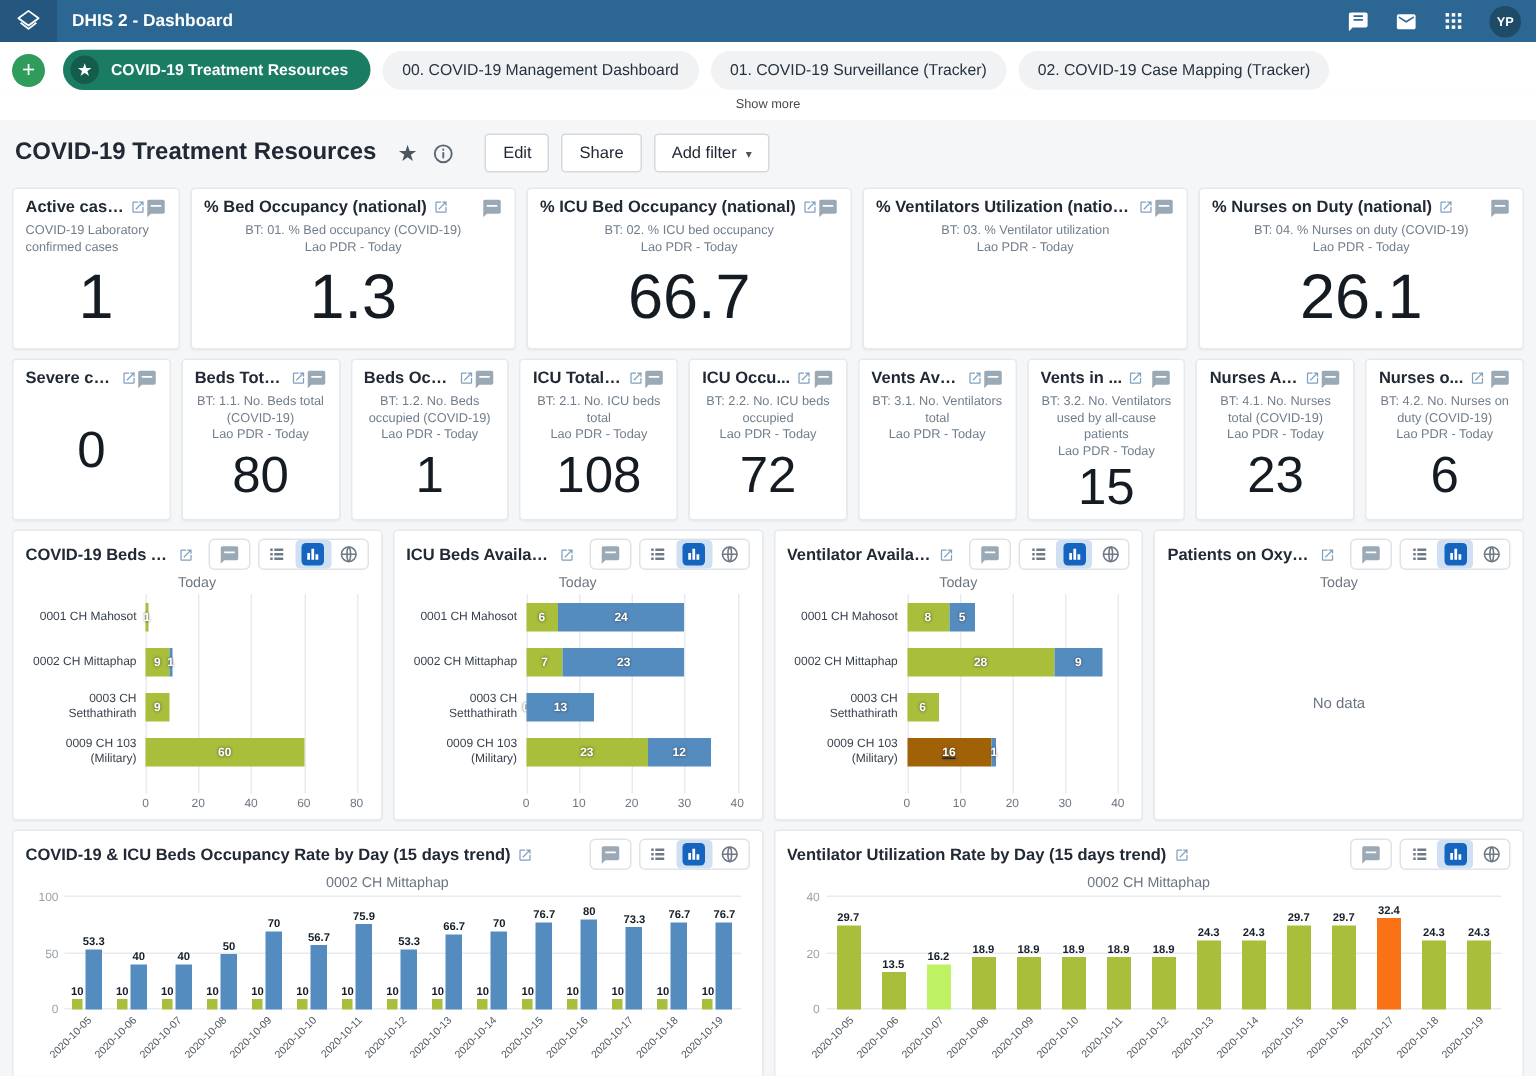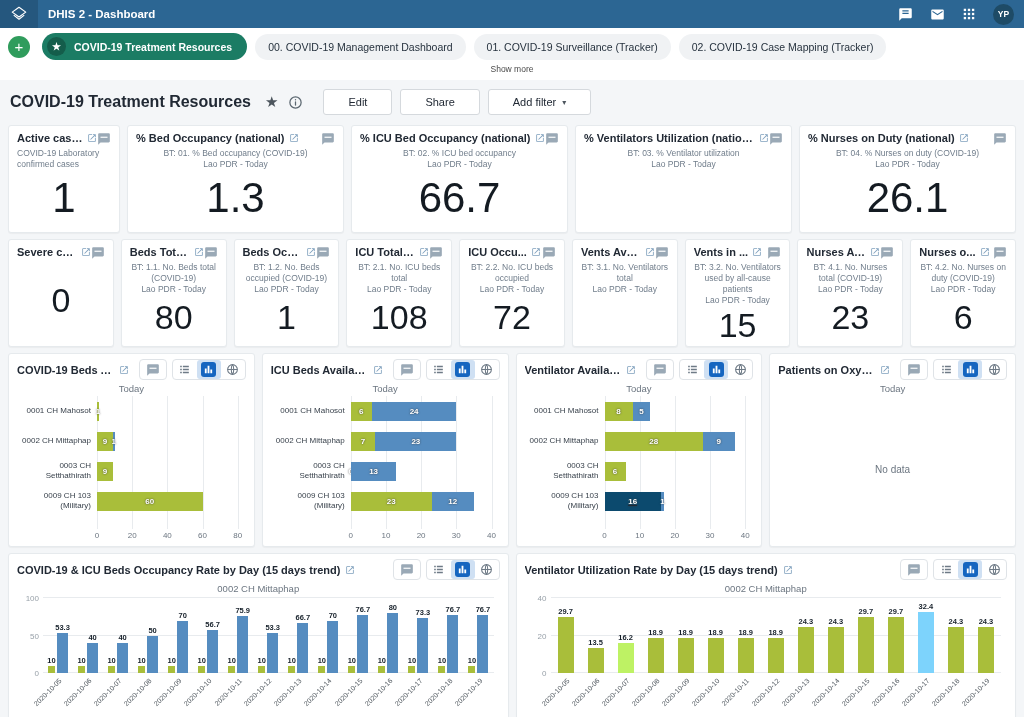--- a/index.html
+++ b/index.html
@@ -31,21 +31,21 @@
                display:flex; align-items:center; justify-content:center; font-size:10px; }
   .show-more { background:#fff; text-align:center; font-size:8.5px; color:#494949; padding:1px 0 6px; cursor:pointer; }
 
   
   .main { padding:0 8px; }
   .title-bar { display:flex; align-items:center; gap:10px; margin:9px 2px 10px; }
   .page-title { font-size:16px; font-weight:bold; }
   .star-icon { color:#4d565e; font-size:15px; cursor:pointer; margin-left:4px; }
   .info-icon { display:flex; cursor:pointer; }
   .tb-buttons { display:flex; gap:8px; margin-left:10px; }
-  .btn { background:#fff; border:1px solid #d5d9dd; border-radius:3px; padding:6px 24px; font-size:11px;
+  .btn { background:#fff; border:1px solid #d5d9dd; border-radius:3px; padding:6px 11px; font-size:11px;
          color:#212934; display:flex; align-items:center; gap:6px; cursor:pointer; font-family:"Liberation Sans",sans-serif; }
   .caret { font-size:8px; color:#4d565e; }
 
   
   .grid-row { display:flex; gap:7px; margin-bottom:6px; }
   .kpi, .chart-card { background:#fff; border:1px solid #e6eaed; border-radius:3px;
                       box-shadow:0 1px 1px rgba(0,0,0,.04); overflow:hidden; }
   .kpi { flex:1; height:108px; padding:6px 8px; display:flex; flex-direction:column; min-width:0; }
   #row1 .kpi:first-child { flex:0 0 112px; }
   .kpi-head { display:flex; align-items:flex-start; }
@@ -817,21 +817,21 @@
                 <div class="htrack">
                   <div class="hseg" style="width: 15%; background: rgb(169, 190, 58);">
                     <span>6</span>
                   </div>
                   <div class="hseg" style="width: 0%; background: rgb(85, 140, 192);"></div>
                 </div>
               </div>
               <div class="hrow">
                 <div class="hcat">0009 CH 103 (Military)</div>
                 <div class="htrack">
-                  <div class="hseg" style="width: 40%; background: #0c4a6e; text-decoration: underline;">
+                  <div class="hseg" style="width: 40%; background: #a16207; text-decoration: underline;">
                     <span>16</span>
                   </div>
                   <div class="hseg" style="width: 2.5%; background: rgb(85, 140, 192);">
                     <span>1</span>
                   </div>
                 </div>
               </div>
             </div>
             <div class="hx">
               <span style="left: 0%;">0</span>
@@ -1224,21 +1224,21 @@
                   <div class="vbar solo" style="height: 74.25%; background: rgb(169, 190, 58);">
                     <span class="lbl">29.7</span>
                   </div>
                 </div>
                 <div class="vgroup">
                   <div class="vbar solo" style="height: 74.25%; background: rgb(169, 190, 58);">
                     <span class="lbl">29.7</span>
                   </div>
                 </div>
                 <div class="vgroup">
-                  <div class="vbar solo" style="height: 81%; background: #7dd3fc;">
+                  <div class="vbar solo" style="height: 81%; background: #f97316;">
                     <span class="lbl">32.4</span>
                   </div>
                 </div>
                 <div class="vgroup">
                   <div class="vbar solo" style="height: 60.75%; background: rgb(169, 190, 58);">
                     <span class="lbl">24.3</span>
                   </div>
                 </div>
                 <div class="vgroup">
                   <div class="vbar solo" style="height: 60.75%; background: rgb(169, 190, 58);">

